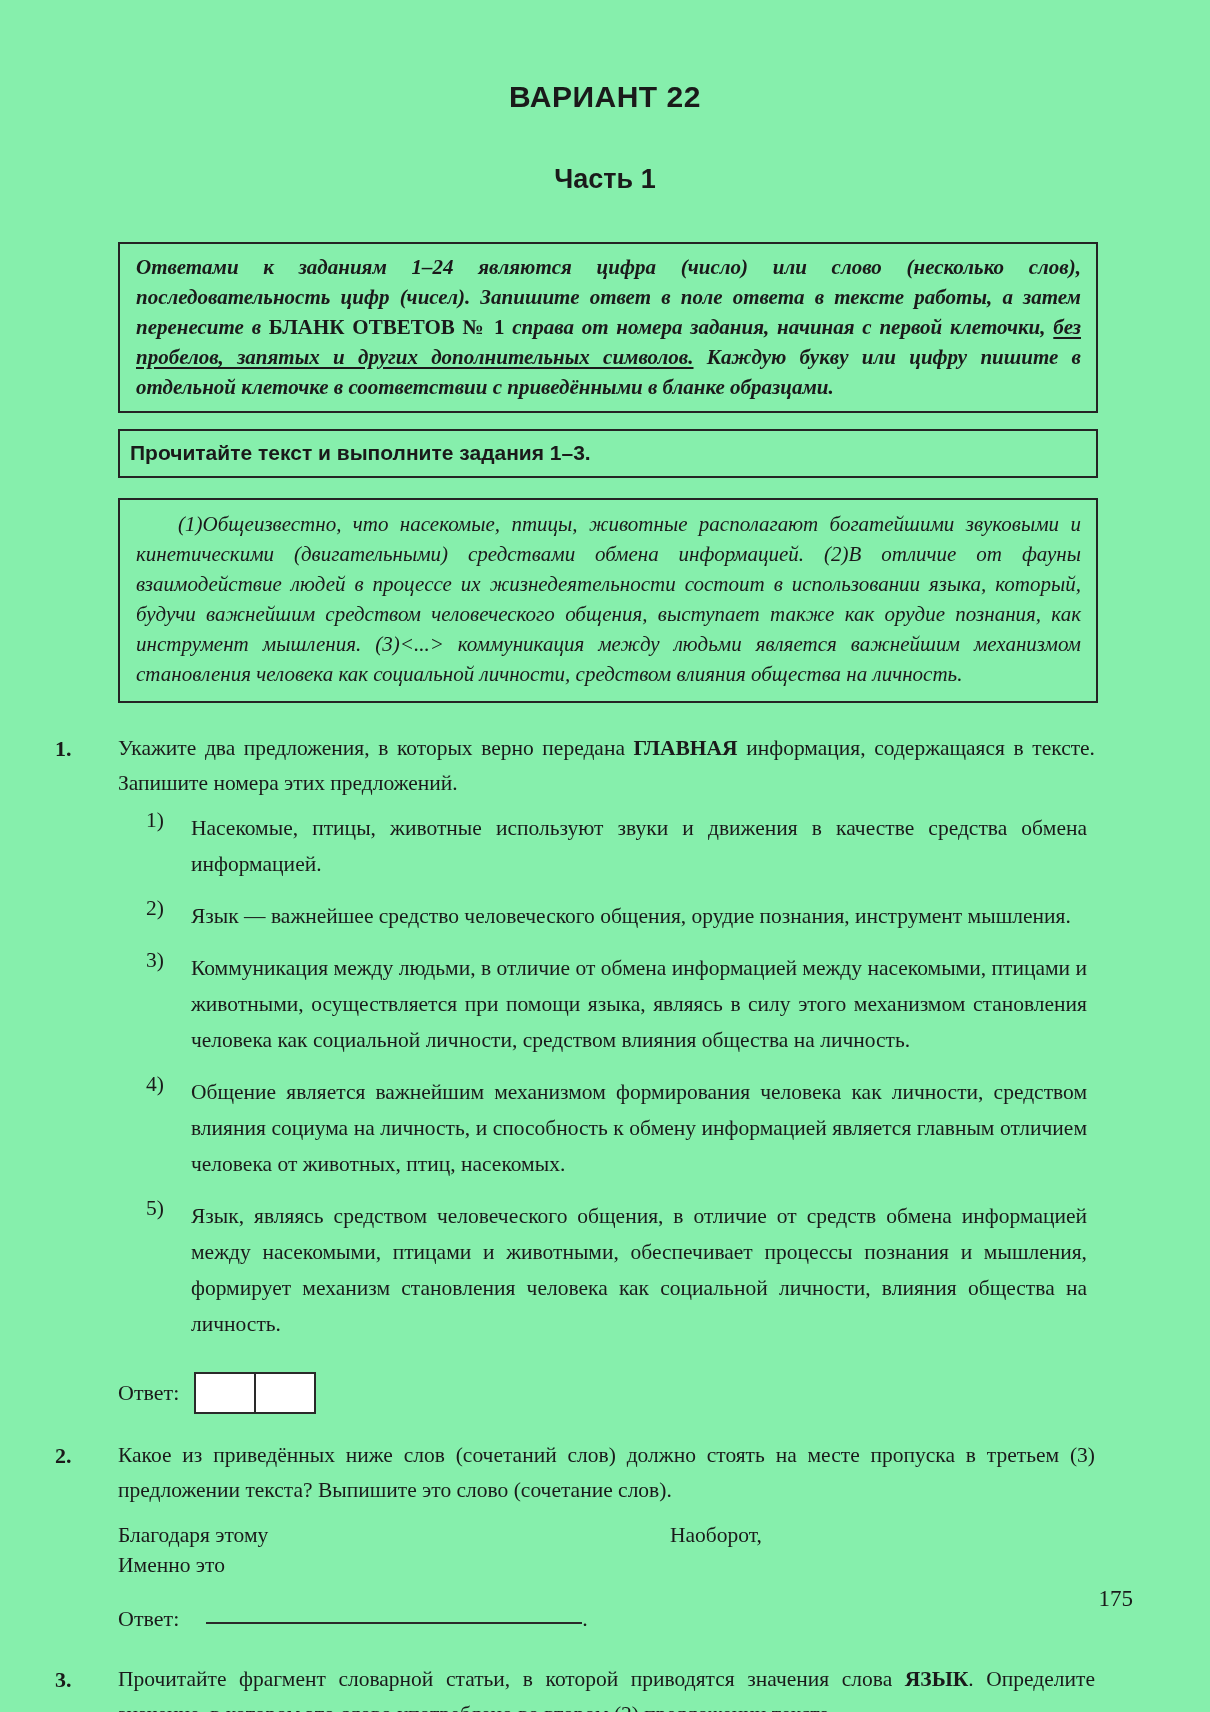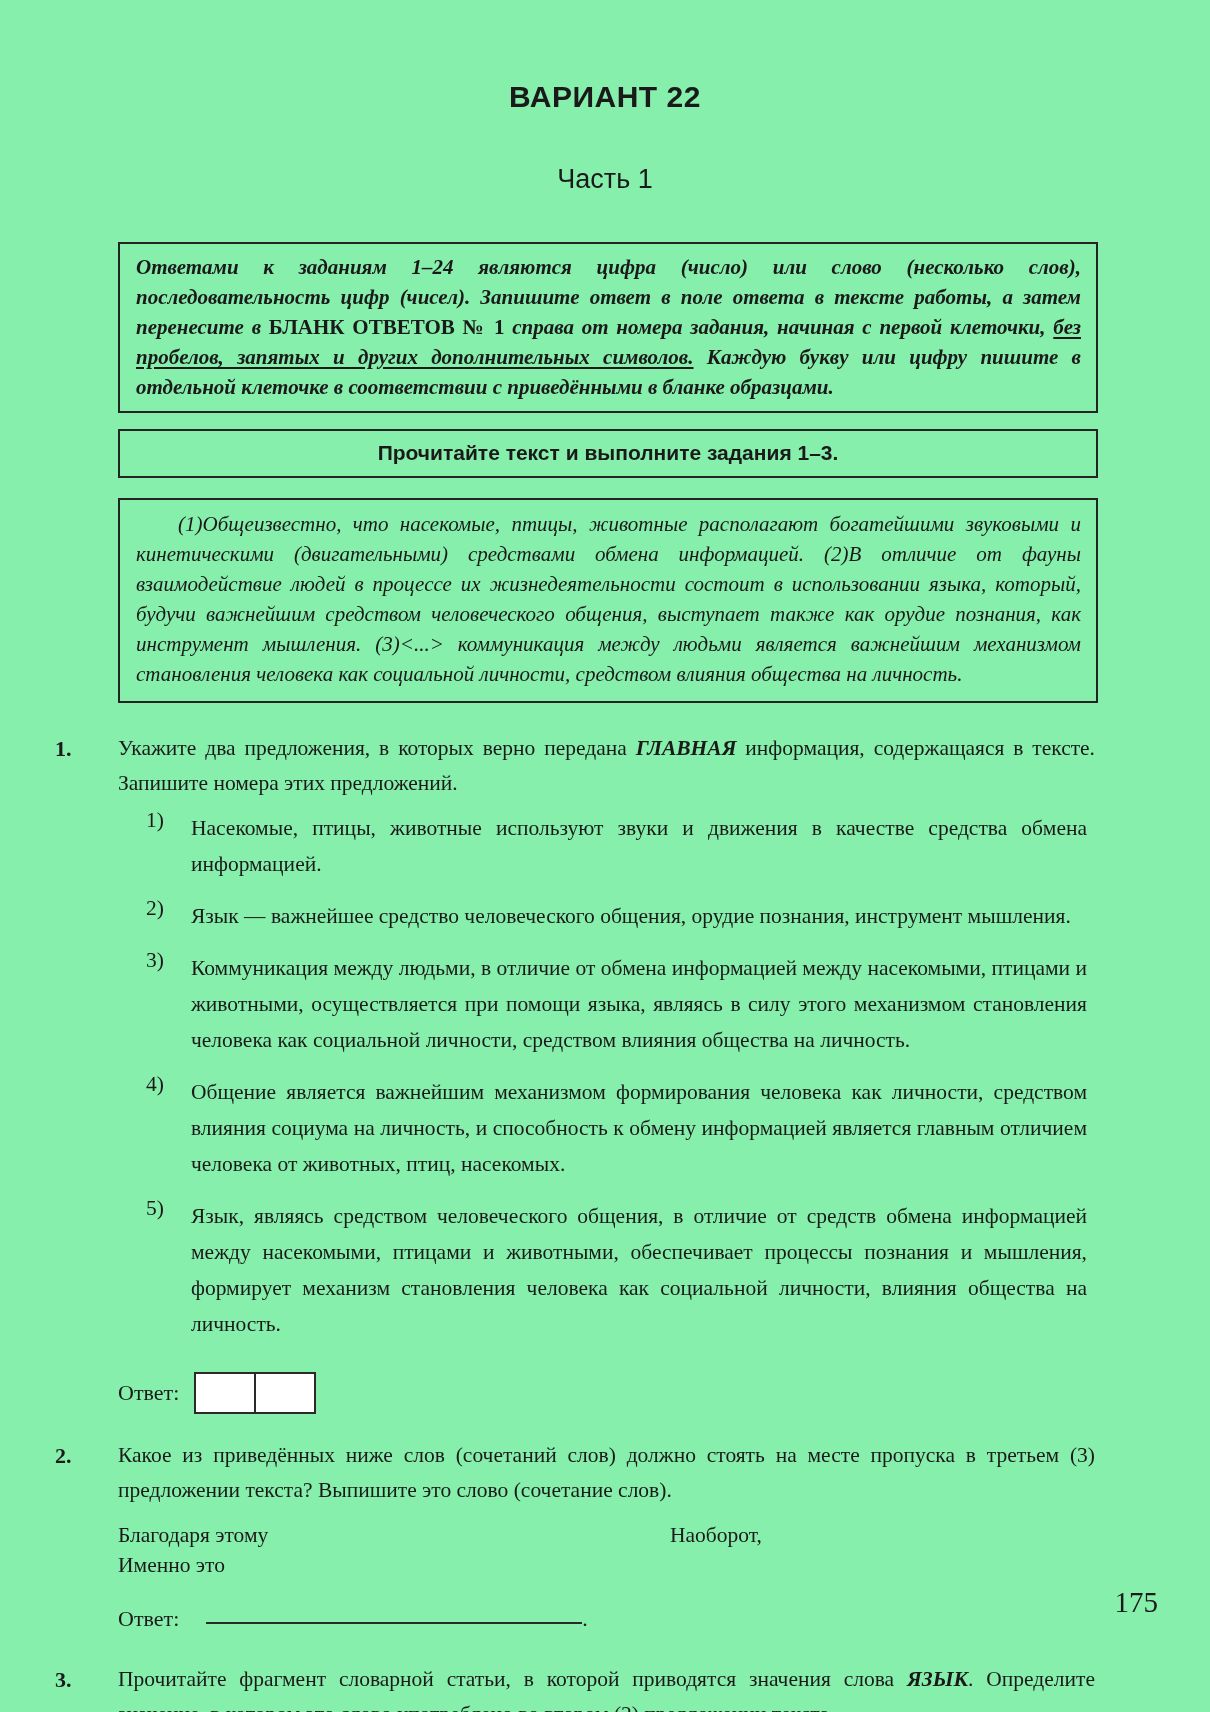--- a/index.html
+++ b/index.html
@@ -17,21 +17,21 @@
     margin:80px 0 0 0;
     text-align:center;
     font-family:"Liberation Sans", sans-serif;
     font-size:30px;line-height:34px;font-weight:bold;
     letter-spacing:0.5px;
   }
   .part-title{
     margin:50px 0 0 0;
     text-align:center;
     font-family:"Liberation Sans", sans-serif;
-    font-size:27px;line-height:30px;font-weight:normal;
+    font-size:27px;line-height:30px;font-weight:bold;
   }
   .box{
     margin-left:118px;margin-right:112px;
     border:2px solid #242424;
     box-sizing:border-box;
   }
   .instr-box{
     margin-top:48px;
     padding:8px 15px 9px 16px;
   }
@@ -41,21 +41,21 @@
     font-style:italic;font-weight:bold;
     text-align:justify;
   }
   .instr-box .blank-ref{font-style:normal;}
   .instr-box .u{text-decoration:underline;text-underline-offset:3px;}
   .head-box{
     margin-top:16px;
     padding:9px 10px 10px 10px;
   }
   .head-box p{
-    margin:0;text-align:center;
+    margin:0;
     font-family:"Liberation Sans", sans-serif;
     font-size:21px;line-height:26px;font-weight:bold;
   }
   .passage-box{
     margin-top:20px;
     padding:9px 15px 12px 16px;
   }
   .passage-box p{
     margin:0;
     font-size:21px;line-height:30px;
@@ -71,21 +71,21 @@
   }
   .qnum{
     font-size:22px;line-height:35px;font-weight:bold;
   }
   .qbody{min-width:0;}
   .prompt{
     margin:0;
     font-size:21.5px;line-height:35px;
     text-align:justify;
   }
-  .prompt b{font-weight:bold;font-style:italic;}
+  .prompt b{font-weight:bold;}
   .options{margin-top:1px;}
   .option{
     display:grid;
     grid-template-columns:37px 1fr;
     padding-left:28px;
   }
   .option .onum,.option .otext{
     font-size:21.5px;line-height:36px;
   }
   .option .otext{text-align:justify;margin:8px;}
@@ -116,22 +116,22 @@
     display:inline-block;
     width:376px;height:1px;
     border-bottom:2px solid #2a2a2a;
     margin-left:12px;
     transform:translateY(-2px);
   }
   .q2{margin-top:24px;}
   .q3{margin-top:30px;}
   .page-number{
     position:absolute;
-    top:1586px;right:52px;
-    font-size:29px;font-weight:normal;
+    top:1586px;right:77px;
+    font-size:23px;font-weight:normal;
   }
 </style>
 </head>
 <body>
 
 <div class="page">
 
   <h1 class="variant-title">ВАРИАНТ 22</h1>
 
   <h2 class="part-title">Часть 1</h2>

